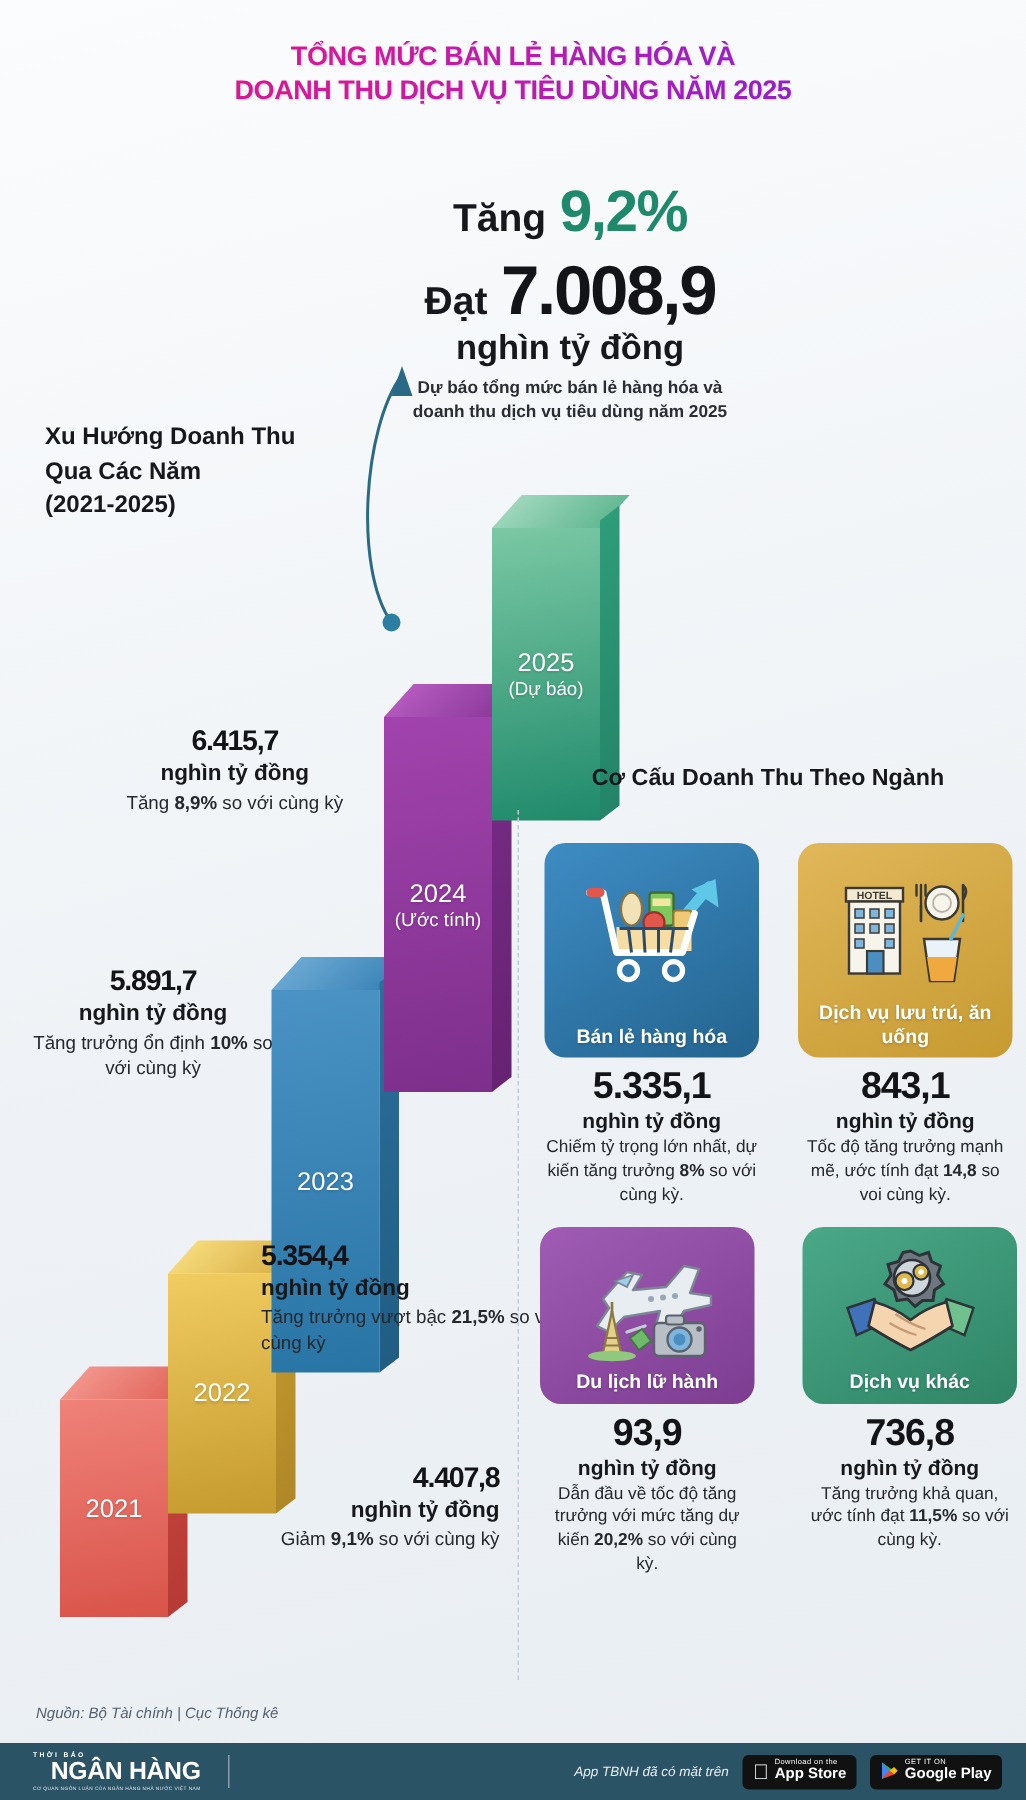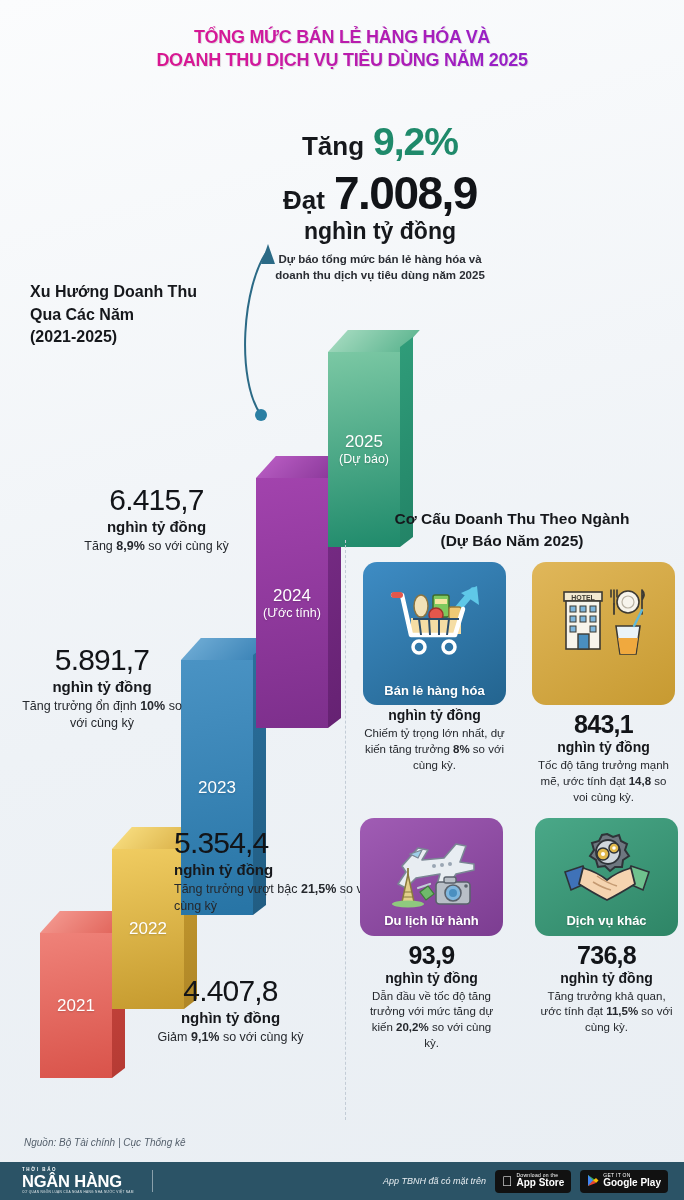--- a/index.html
+++ b/index.html
@@ -47,21 +47,21 @@
   .face { position:absolute; left:0; top:0; width:100%; height:100%;
     display:flex; align-items:center; justify-content:center; }
   .yr { color:#fff; font-size:17px; font-weight:400; text-align:center; line-height:1.25;
     text-shadow:0 1px 2px rgba(0,0,0,.18); }
   .yr small { display:block; font-size:12.5px; }
   .top3d { position:absolute; }
   .side3d { position:absolute; }
 
   
   .callout { position:absolute; }
-  .cval { font-size:30px; font-weight:400; letter-spacing:-0.8px; color:#121418; line-height:1; }
+  .cval { font-size:19px; font-weight:700; letter-spacing:-0.8px; color:#121418; line-height:1; }
   .cunit { font-size:15px; font-weight:800; color:#16181c; margin-top:3px; }
   .cdesc { font-size:12.5px; font-weight:400; color:#25282d; line-height:1.35; margin-top:3px; }
   .cdesc b { font-weight:800; }
 
   
   .vdiv { position:absolute; left:345px; top:540px; width:0; height:580px;
     border-left:1.5px dashed #c3ccd6; }
 
   
   .sect-h { position:absolute; left:340px; top:508px; width:344px; text-align:center;
@@ -86,21 +86,21 @@
   .card-desc b { font-weight:800; }
   .crow2 { margin-top:12px;gap:28px; }
 
   
   .source { position:absolute; left:24px; top:1137px; font-size:10px; font-style:italic;
     color:#55606c; }
   .footer { position:absolute; left:0; top:1162px; width:684px; height:38px;
     background:#2b5366; display:flex; align-items:center; }
   .logo { margin-left:22px; color:#fff; line-height:1; }
   .logo .l1 { font-size:4.5px; font-weight:800; letter-spacing:1.6px; }
-  .logo .l2 { font-size:16.5px; font-weight:800; letter-spacing:-0.2px; margin-top:1px; }
+  .logo .l2 { font-size:16.5px; font-weight:800; letter-spacing:-0.2px; margin-top:1px;text-align:right; }
   .logo .l3 { font-size:3.2px; letter-spacing:.3px; margin-top:1.5px; opacity:.85; }
   .fsep { width:1px; height:22px; background:rgba(255,255,255,.45); margin-left:18px; }
   .fright { margin-left:auto; margin-right:16px; display:flex; align-items:center; gap:9px; }
   .ftxt { color:#e8eef2; font-size:9px; font-style:italic; }
   .badge { height:23px; background:#111; border-radius:4px; display:flex; align-items:center;
     gap:4px; padding:0 7px; color:#fff; }
   .badge .bi { font-size:14px; line-height:1; }
   .badge .bt { line-height:1.05; }
   .badge .bt .t1 { font-size:5px; letter-spacing:.3px; display:block; }
   .badge .bt .t2 { font-size:10px; font-weight:700; display:block; }
@@ -192,21 +192,21 @@
         <div class="yr">
           <span>2025</span>
           <small>(Dự báo)</small>
         </div>
       </div>
       <div class="side3d" style="left:72px;top:-10px;width:13px;height:200px;
         background:linear-gradient(180deg,#2f9c79,#238467); transform:skewY(-38deg);"></div>
     </div>
   </div>
 
-  <div class="callout" style="left:128px; top:976px; width:205px; text-align:center;">
+  <div class="callout" style="left:128px; top:976px; width:205px; text-align:right;">
     <div class="cval">4.407,8</div>
     <div class="cunit">nghìn tỷ đồng</div>
     <div class="cdesc"><span>Giảm </span><b>9,1%</b><span> so với cùng kỳ</span></div>
   </div>
 
   <div class="callout" style="left:174px; top:828px; width:215px; text-align:left;">
     <div class="cval">5.354,4</div>
     <div class="cunit">nghìn tỷ đồng</div>
     <div class="cdesc"><span>Tăng trưởng vượt bậc </span><b>21,5%</b><span> so với cùng kỳ</span></div>
   </div>
@@ -220,21 +220,20 @@
   <div class="callout" style="left:64px; top:485px; width:185px; text-align:center;">
     <div class="cval">6.415,7</div>
     <div class="cunit">nghìn tỷ đồng</div>
     <div class="cdesc"><span>Tăng </span><b>8,9%</b><span> so với cùng kỳ</span></div>
   </div>
 
   <div class="vdiv"></div>
 
   <div class="sect-h">
     <div>Cơ Cấu Doanh Thu Theo Ngành</div>
-    <div>(Dự Báo Năm 2025)</div>
   </div>
 
   <div class="cards">
     <div class="crow">
 
       <div class="card">
         <div class="card-ico" style="background:linear-gradient(150deg,#3e8cc4,#23648f);">
           <span class="glyph">
             <svg width="92" height="74" viewBox="0 0 92 74">
               <path d="M62 34 L84 8" stroke="#5fc8e8" stroke-width="7" fill="none" stroke-linecap="round"></path>
@@ -247,20 +246,21 @@
               <rect x="22" y="35" width="50" height="16" fill="#f5dda4"></rect>
               <path d="M4 12 L13 12 L22 52 L66 52 L74 26" stroke="#fff" stroke-width="4.5" fill="none" stroke-linecap="round" stroke-linejoin="round"></path>
               <rect x="2" y="9" width="12" height="6" rx="3" fill="#e2574c"></rect>
               <path d="M24 36 L70 36 M30 36 L32 52 M40 36 L41 52 M50 36 L50 52 M60 36 L58 52" stroke="#2b4d6b" stroke-width="2" fill="none"></path>
               <circle cx="30" cy="64" r="6" fill="none" stroke="#fff" stroke-width="3.5"></circle>
               <circle cx="60" cy="64" r="6" fill="none" stroke="#fff" stroke-width="3.5"></circle>
             </svg>
           </span>
           <span class="card-name">Bán lẻ hàng hóa</span>
         </div>
+        <div class="card-val">5.335,1</div>
         <div class="card-unit">nghìn tỷ đồng</div>
         <div class="card-desc"><span>Chiếm tỷ trọng lớn nhất, dự kiến tăng trưởng </span><b>8%</b><span> so với cùng kỳ.</span></div>
       </div>
 
       <div class="card">
         <div class="card-ico" style="background:linear-gradient(150deg,#e0b75a,#c79a31);">
           <span class="glyph">
             <svg width="100" height="80" viewBox="0 0 100 80">
               <rect x="10" y="12" width="38" height="9" fill="#f2e9d0" stroke="#3d3a33" stroke-width="1.6"></rect>
               <text x="29" y="19.5" font-size="7" font-weight="700" fill="#3d3a33" text-anchor="middle" font-family="Liberation Sans, sans-serif">HOTEL</text>
@@ -277,20 +277,21 @@
               <circle cx="74" cy="22" r="11" fill="#f7f4ec" stroke="#3d3a33" stroke-width="1.6"></circle>
               <circle cx="74" cy="22" r="6" fill="none" stroke="#b9b2a3" stroke-width="1.2"></circle>
               <path d="M60 10 L60 24 M57 10 L57 17 M63 10 L63 17" stroke="#3d3a33" stroke-width="1.6" fill="none" stroke-linecap="round"></path>
               <path d="M60 24 L60 34" stroke="#3d3a33" stroke-width="1.8" stroke-linecap="round"></path>
               <path d="M88 10 L88 34 M88 10 Q92 14 88 20" stroke="#3d3a33" stroke-width="1.7" fill="none" stroke-linecap="round"></path>
               <path d="M62 46 L66 74 L82 74 L86 46 Z" fill="#eaf3f8" stroke="#3d3a33" stroke-width="1.6"></path>
               <path d="M64 58 L84 58 L81.5 74 L66.5 74 Z" fill="#f0a93e"></path>
               <path d="M80 46 L88 30" stroke="#5fb8d8" stroke-width="2.4" stroke-linecap="round"></path>
             </svg>
           </span>
+          <span class="card-name">Dịch vụ lưu trú, ăn uống</span>
         </div>
         <div class="card-val">843,1</div>
         <div class="card-unit">nghìn tỷ đồng</div>
         <div class="card-desc"><span>Tốc độ tăng trưởng mạnh mẽ, ước tính đạt </span><b>14,8</b><span> so voi cùng kỳ.</span></div>
       </div>
     </div>
 
     <div class="crow crow2">
 
       <div class="card">

